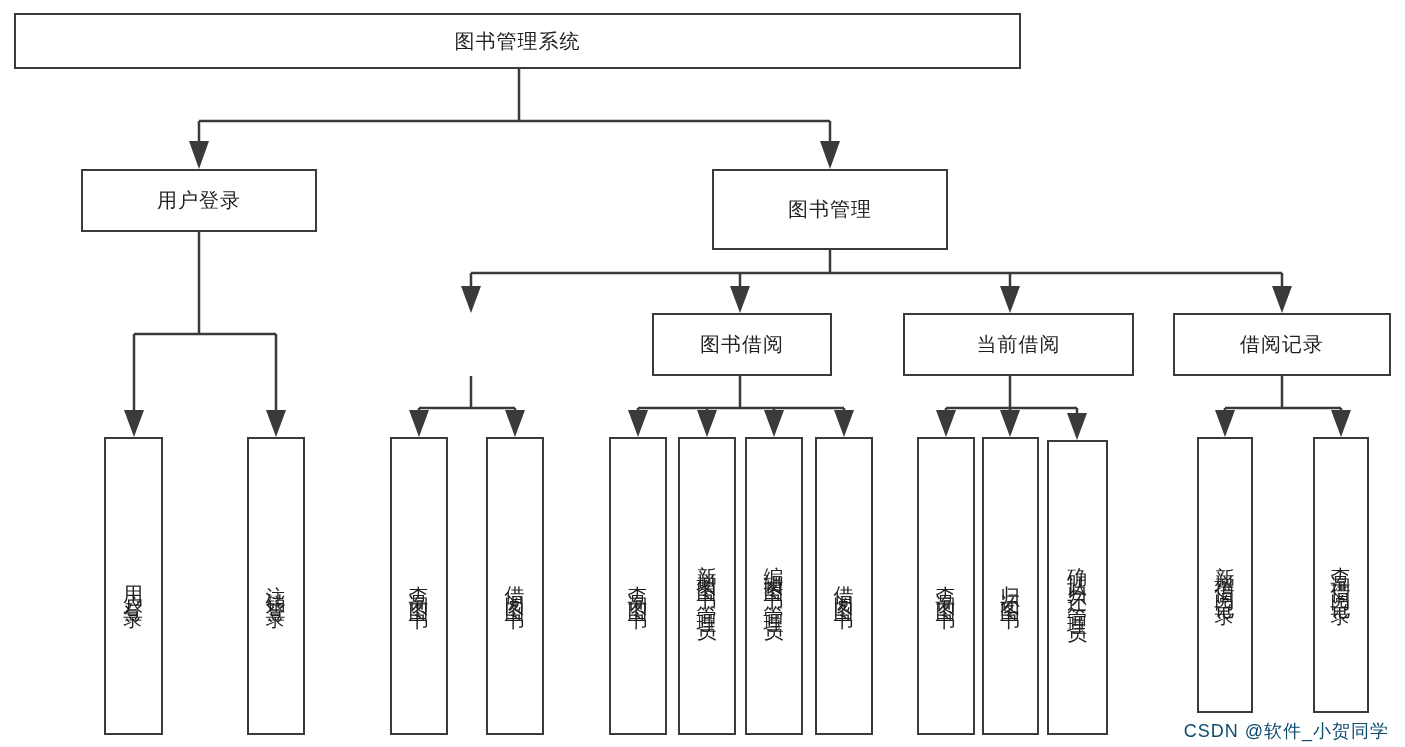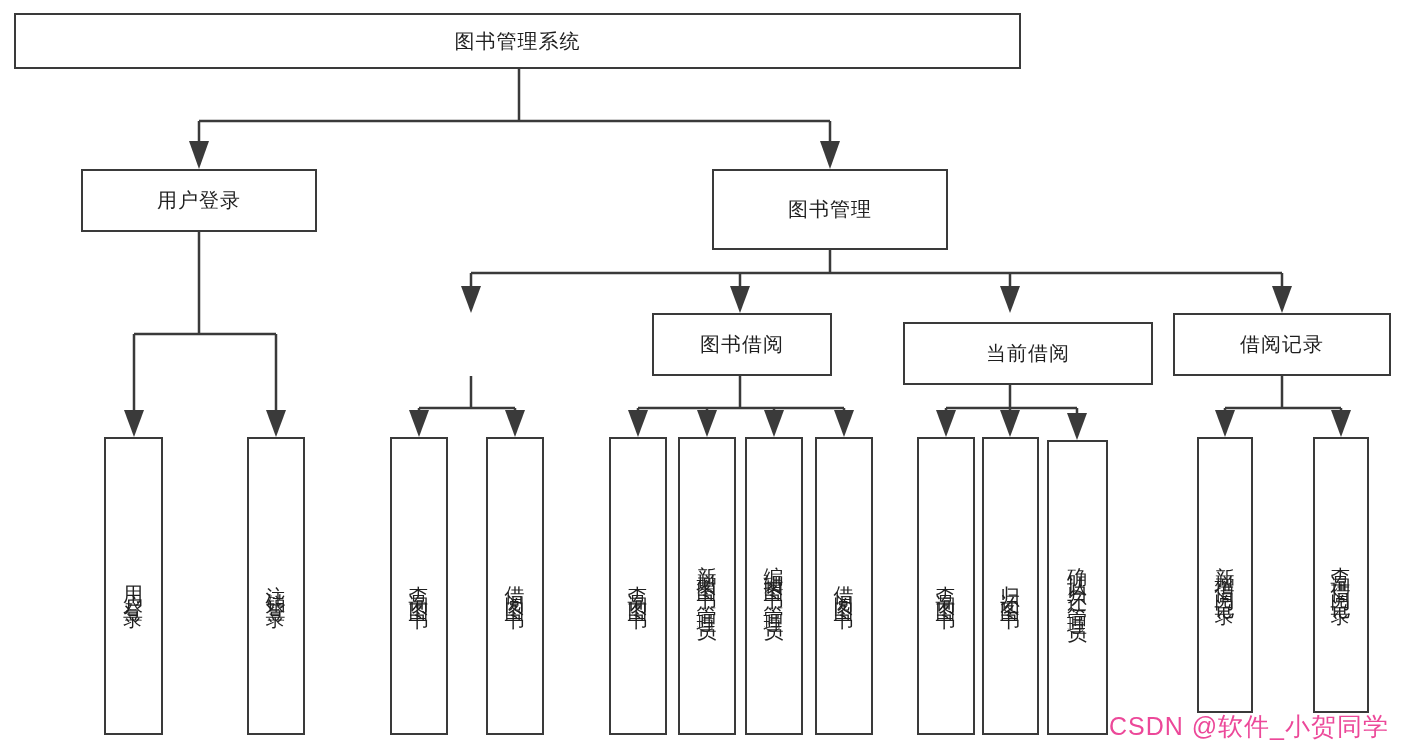--- a/index.html
+++ b/index.html
@@ -40,22 +40,22 @@
     text-orientation: mixed;
     font-size: 20px;
     letter-spacing: 8px;
     line-height: 1;
     white-space: nowrap;
   }
   .watermark {
     position: absolute;
     right: 16px;
     bottom: 4px;
-    font-size: 25px;
-    color: #ec4899;
+    font-size: 18px;
+    color: #0c4a6e;
     letter-spacing: 1px;
     white-space: nowrap;
     text-shadow: 0 0 1px #ffffff;
   }
 </style>
 </head>
 <body>
 
 <div id="stage">
 
@@ -105,21 +105,21 @@
       <polygon points="1331,410 1351,410 1341,437"></polygon>
     </g>
   </svg>
 
   <div class="node hnode" style="left:14px; top:13px; width:1007px; height:56px;">图书管理系统</div>
 
   <div class="node hnode" style="left:81px; top:169px; width:236px; height:63px;">用户登录</div>
   <div class="node hnode" style="left:712px; top:169px; width:236px; height:81px;">图书管理</div>
 
   <div class="node hnode" style="left:652px; top:313px; width:180px; height:63px;">图书借阅</div>
-  <div class="node hnode" style="left:903px; top:322px; width:250px; height:63px;">当前借阅</div>
+  <div class="node hnode" style="left:903px; top:313px; width:231px; height:63px;">当前借阅</div>
   <div class="node hnode" style="left:1173px; top:313px; width:218px; height:63px;">借阅记录</div>
 
   <div class="node vnode" style="left:104px; top:437px; width:59px; height:298px;">
     <span class="vtext">用户登录</span>
   </div>
   <div class="node vnode" style="left:247px; top:437px; width:58px; height:298px;">
     <span class="vtext">注销登录</span>
   </div>
 
   <div class="node vnode" style="left:390px; top:437px; width:58px; height:298px;">

